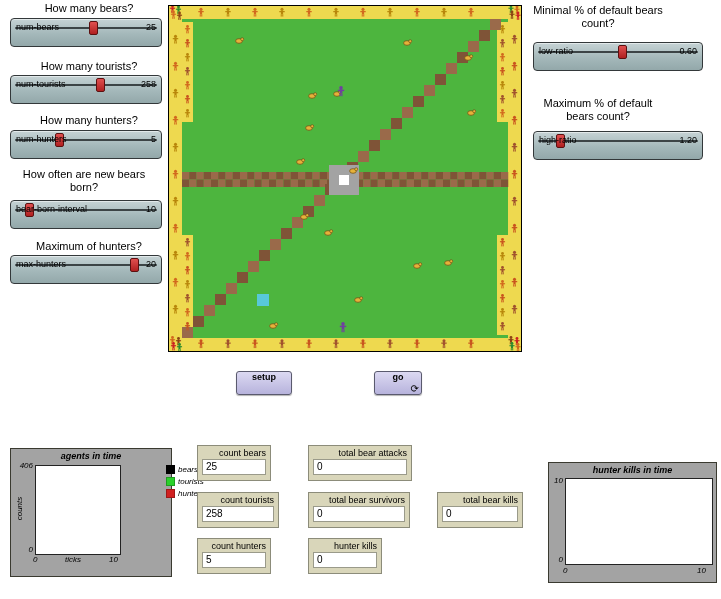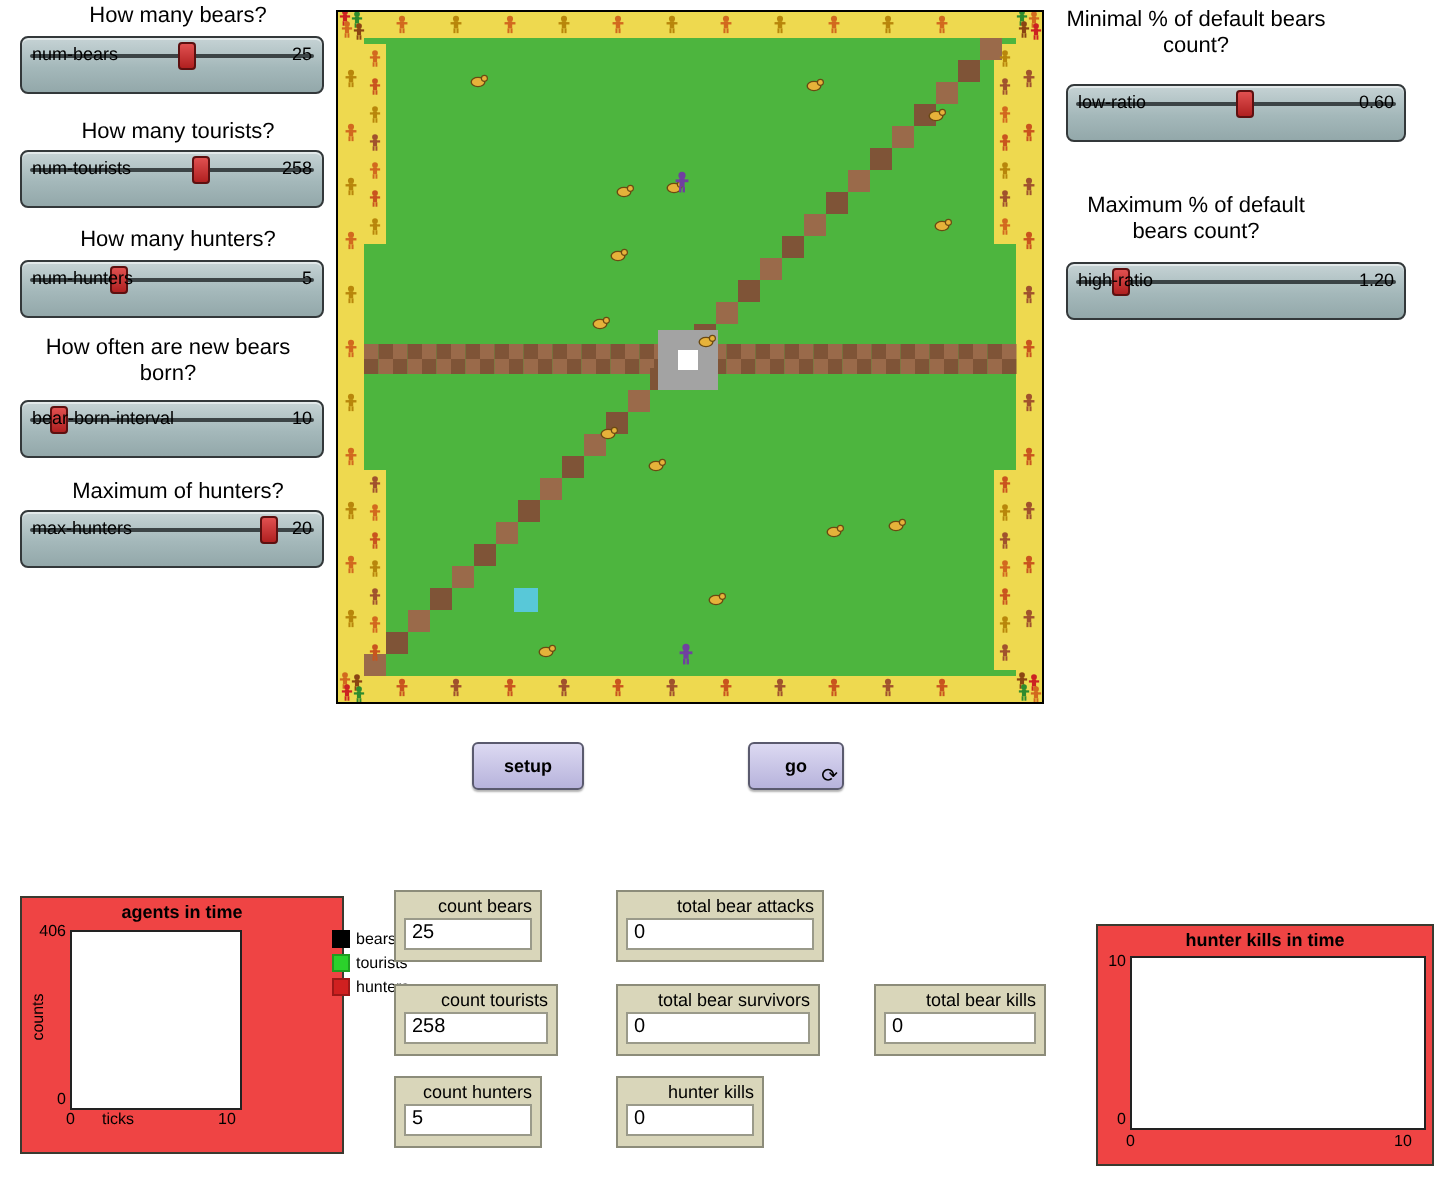--- a/index.html
+++ b/index.html
@@ -6,27 +6,27 @@
   #app{position:relative;width:721px;height:599px;background:#fff;overflow:hidden;}
   .note{position:absolute;font-size:11px;font-weight:normal;color:#000;line-height:1.2;text-align:center;}
   .nl-slider{position:absolute;height:27px;background:linear-gradient(180deg,#c6d3d5 0%,#a4b8ba 55%,#93a8aa 100%);
     border:1px solid #33383a;border-radius:4px;box-shadow:inset 0 1px 0 rgba(255,255,255,.5);}
   .groove{position:absolute;left:4px;right:4px;top:8px;height:2px;background:#3c4446;border-radius:1px;}
   .handle{position:absolute;top:2px;width:7px;height:12px;background:linear-gradient(#e05050,#b02020);
     border:1px solid #5c1010;border-radius:2px;}
   .slabels{position:absolute;left:5px;right:5px;bottom:14px;display:flex;justify-content:space-between;
     font-size:9px;color:#000;}
   .nl-button{position:absolute;background:linear-gradient(#dcd9f2,#b7b3dc);border:1px solid #5a5a6e;border-radius:3px;
-    font-size:9px;font-weight:bold;display:flex;align-items:center;justify-content:center;color:#000;
+    font-size:9px;font-weight:bold;display:flex;justify-content:center;color:#000;
     box-shadow:0 1px 1px rgba(0,0,0,.3);cursor:pointer;}
   .forever{position:absolute;right:2px;bottom:0;font-size:10px;font-weight:normal;}
   .monitor{position:absolute;height:34px;background:#d9d6ba;border:1px solid #8c8c7a;}
   .mlabel{font-size:9px;padding:2px 4px 1px;color:#000;white-space:nowrap;text-align:right;}
   .mvalue{margin:0 4px;height:14px;background:#fff;border:1px solid #9a9a8a;font-size:10px;line-height:14px;padding-left:3px;}
-  .plot{position:absolute;background:#ef4444;border:1px solid #3a3a30;}
+  .plot{position:absolute;background:#a3a3a3;border:1px solid #3a3a30;font-style:italic;}
   .ptitle{position:absolute;left:0;right:0;top:2px;text-align:center;font-size:9px;font-weight:bold;}
   .parea{position:absolute;background:#fff;border:1px solid #222;}
   .axlab{position:absolute;font-size:8px;color:#000;}
   .r{text-align:right;}
   .legend{position:absolute;font-size:8px;}
   .lrow{display:flex;align-items:center;margin-bottom:3px;padding-left:44px;}
   .lsw{display:inline-block;width:7px;height:7px;margin-right:3px;border:1px solid rgba(0,0,0,.25);}
   .yaxis-title{position:absolute;font-size:8px;transform:rotate(-90deg);}
   .world{position:absolute;border:1px solid #000;background:#4db53e;}
 </style>
@@ -939,21 +939,21 @@
     </div>
   </div>
 
   <div class="plot" style="left:10px;top:448px;width:160px;height:127px">
     <div class="ptitle">agents in time</div>
     <div class="parea" style="left:24px;top:16px;width:84px;height:88px"></div>
     <div class="axlab r" style="left:2px;top:12px;width:20px">406</div>
     <div class="axlab r" style="left:2px;top:96px;width:20px">0</div>
     <div class="yaxis-title" style="left:-14px;top:55px;width:44px;text-align:center">counts</div>
     <div class="axlab" style="left:22px;top:106px;width:12px">0</div>
-    <div class="axlab" style="left:40px;top:106px;width:30px;text-align:left">ticks</div>
+    <div class="axlab" style="left:40px;top:106px;width:30px;text-align:right">ticks</div>
     <div class="axlab" style="left:98px;top:106px;width:16px">10</div>
     <div class="legend" style="left:111px;top:16px">
       <div class="lrow">
         <span class="lsw" style="background: rgb(0, 0, 0);"></span>
         <span>bears</span>
       </div>
       <div class="lrow">
         <span class="lsw" style="background: rgb(43, 209, 43);"></span>
         <span>tourists</span>
       </div>

